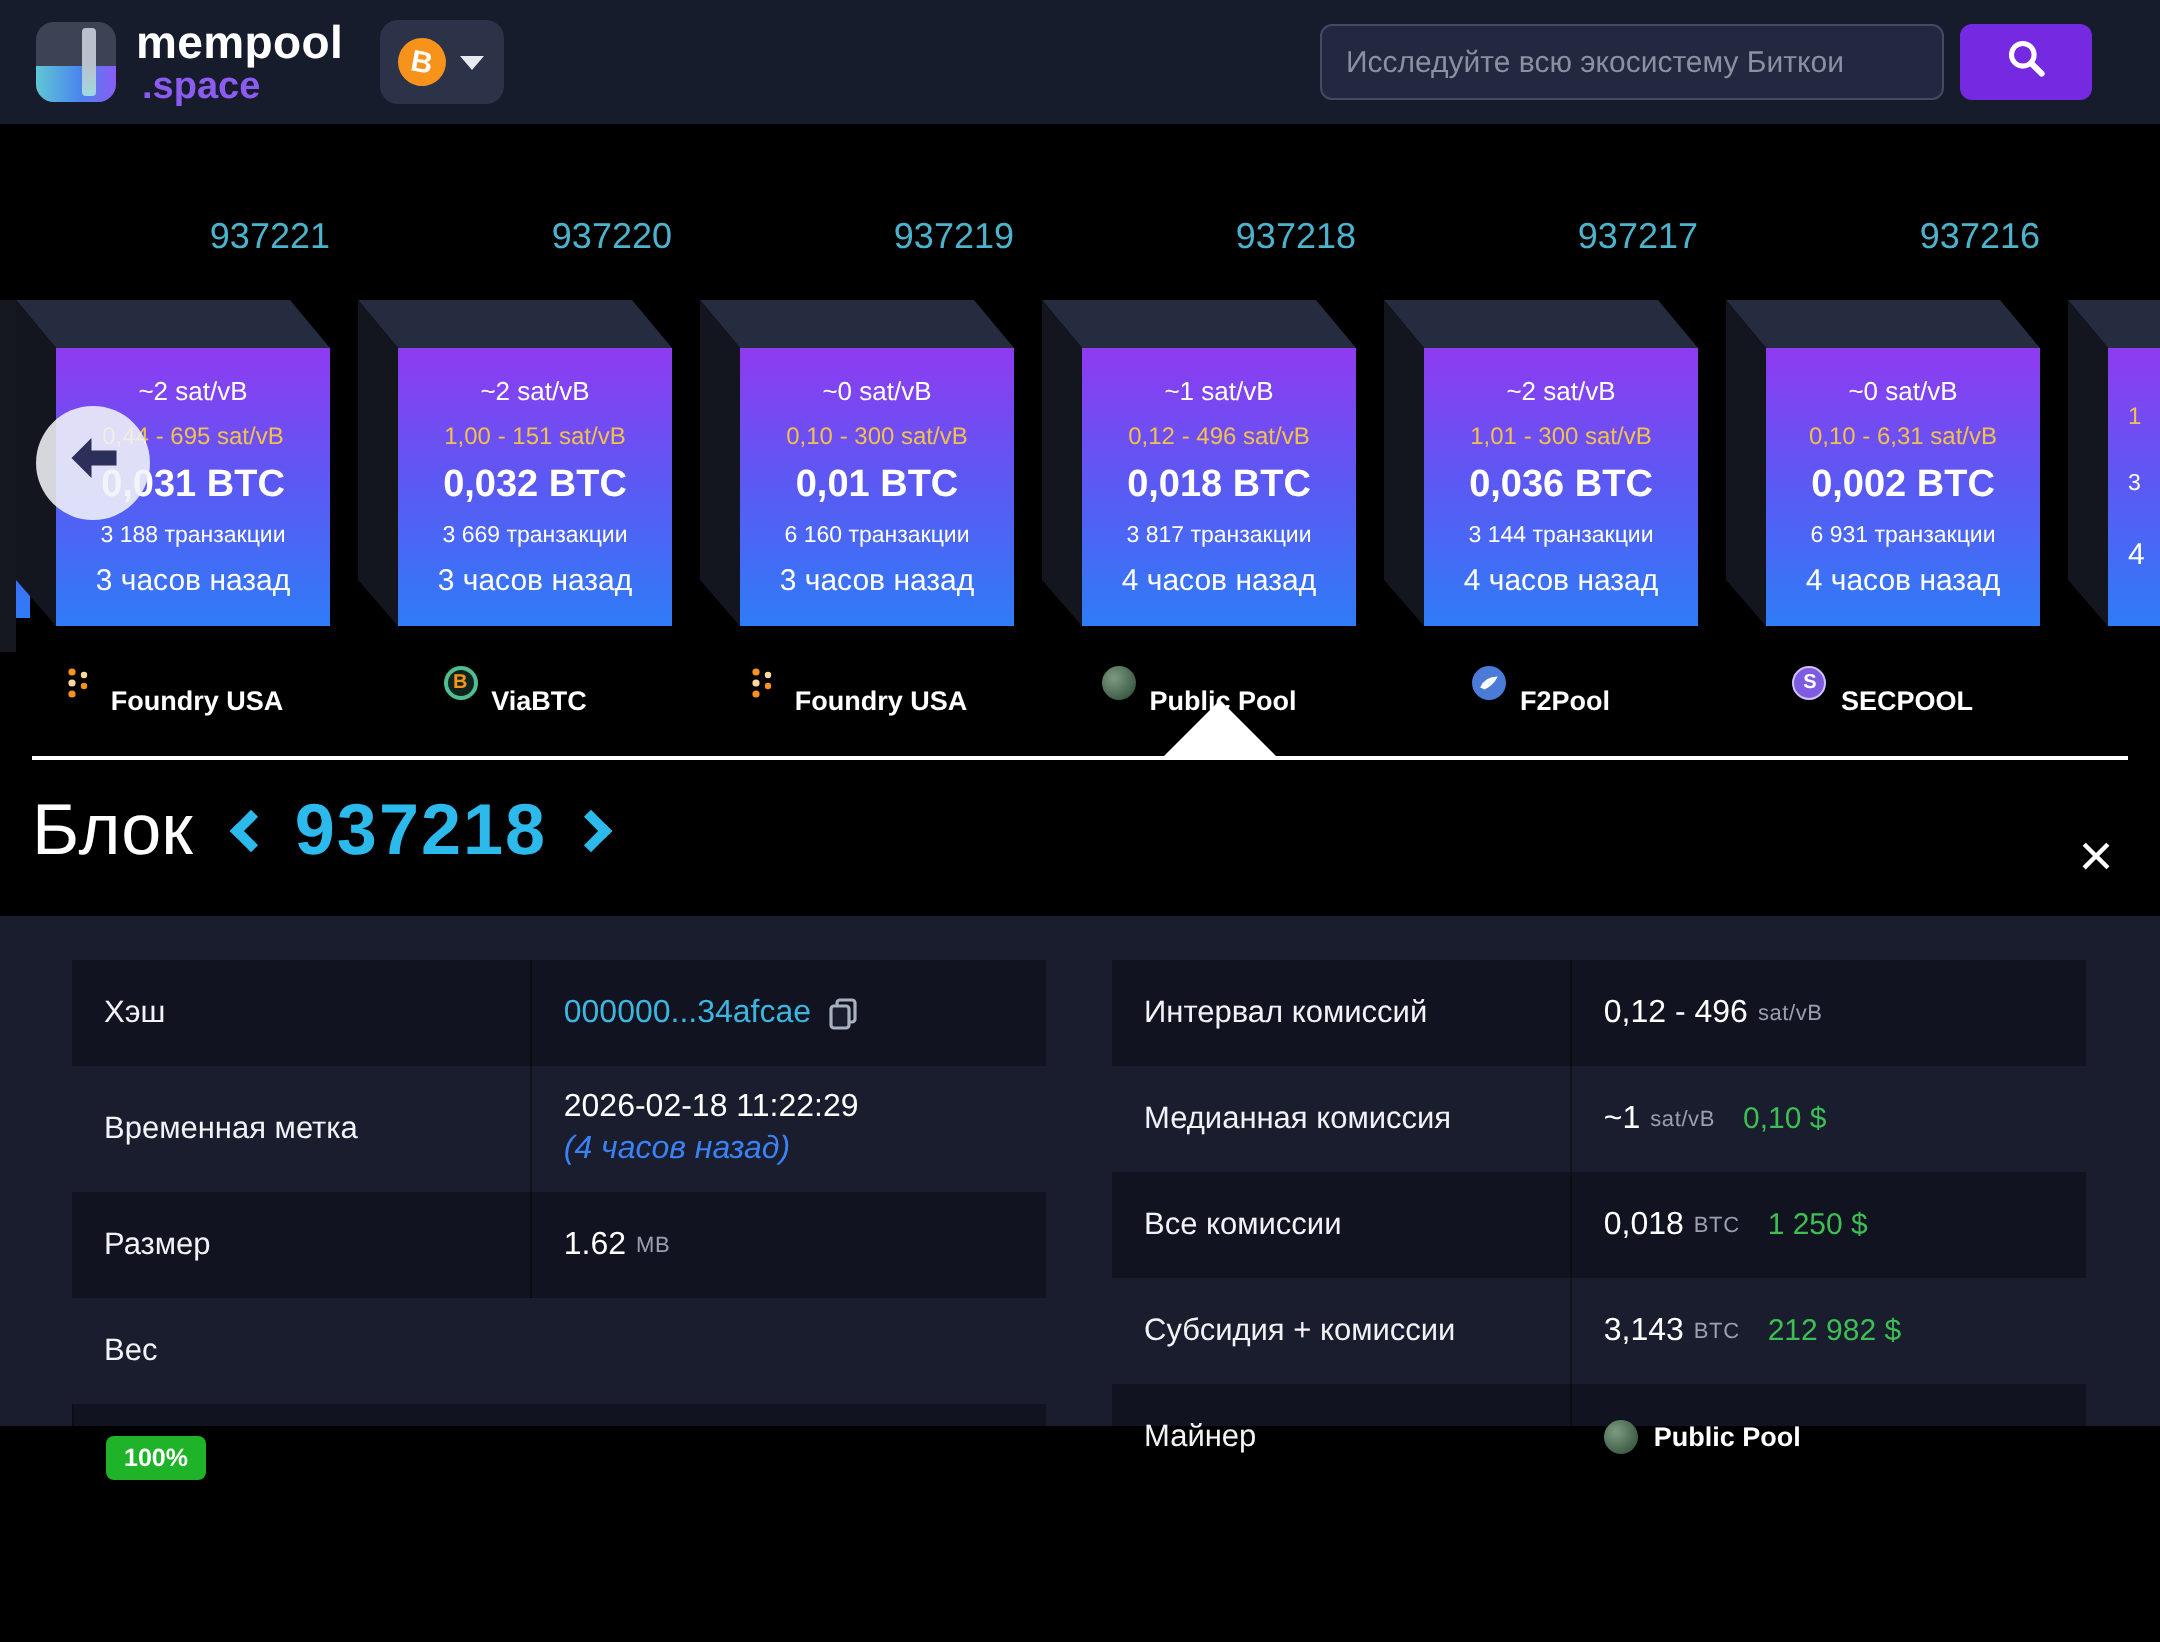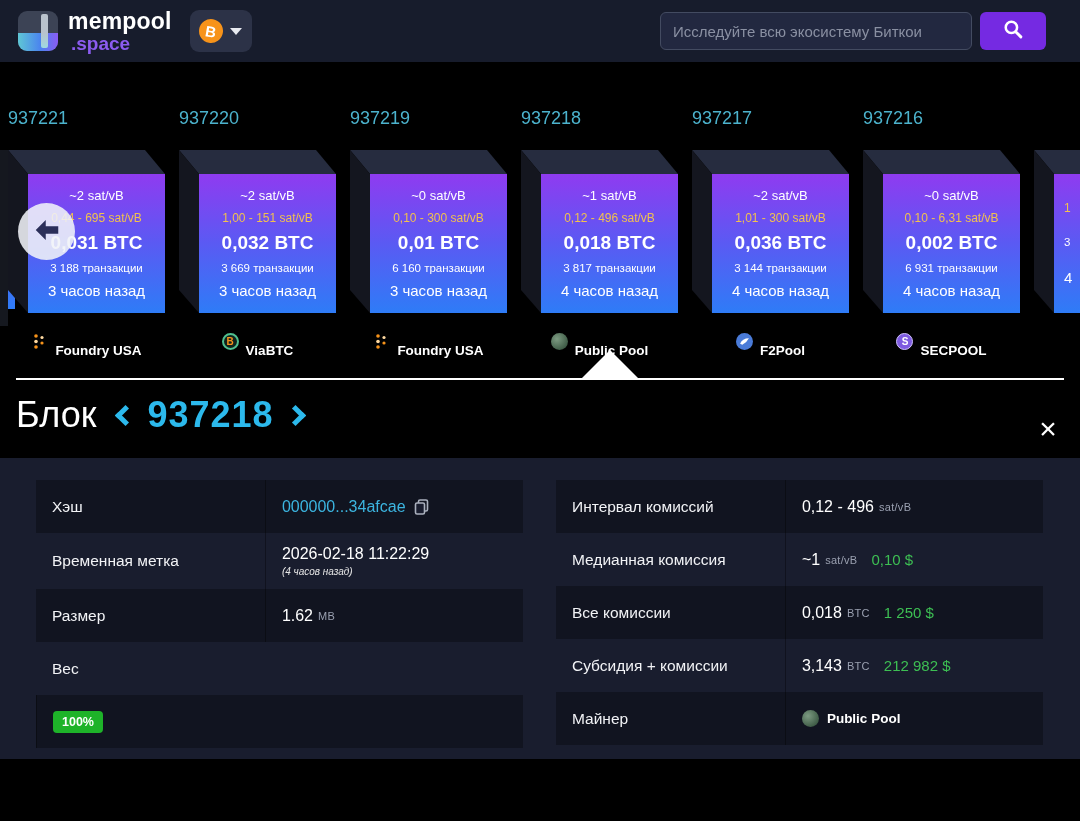--- a/index.html
+++ b/index.html
@@ -29,21 +29,21 @@
   .search-input { width:312px; height:38px; background:#222840; border:1px solid #434b61;
     border-radius:6px; color:#cfd3de; font-size:15px; padding:0 12px; outline:none;
     font-family:"Liberation Sans", sans-serif; }
   .search-input::placeholder { color:#8a90a2; }
   .search-btn { width:66px; height:38px; margin-left:8px; background:#752ae2; border:none;
     border-radius:6px; display:flex; align-items:center; justify-content:center; cursor:pointer; }
 
   
   .chain { position:absolute; left:0; top:62px; width:1080px; height:316px; background:#000; }
   .block-col { position:absolute; top:46px; width:157px; }
-  .block-height { text-align:left; color:#4cb3cd; font-size:18px; height:24px; cursor:pointer; }
+  .block-height { text-align:right; color:#4cb3cd; font-size:18px; height:24px; cursor:pointer; }
   .cube { position:relative; width:157px; height:163px; margin-top:18px; cursor:pointer; }
   .cube-top { position:absolute; left:0; top:0; width:157px; height:24px; background:#262c3f;
     clip-path:polygon(0 0, 137px 0, 157px 100%, 20px 100%); }
   .cube-left { position:absolute; left:0; top:0; width:20px; height:163px; background:#14161f;
     clip-path:polygon(0 0, 100% 24px, 100% 100%, 0 140px); }
   .cube-face { position:absolute; left:20px; top:24px; width:137px; height:139px;
     background:linear-gradient(180deg,#8f3bf0 0%, #5a5af3 50%, #2e7cf7 100%);
     display:flex; flex-direction:column; align-items:center; justify-content:space-evenly;
     padding:6px 2px; color:#fff; text-align:center; }
   .b-fee    { font-size:13px; }
@@ -73,36 +73,36 @@
   .detail-title { color:#fff; font-size:36px; font-weight:400; }
   .chev { display:inline-block; width:15px; height:15px; border-left:5px solid #2cb9ec;
     border-bottom:5px solid #2cb9ec; cursor:pointer; }
   .chev.l { transform:rotate(45deg); margin-left:8px; }
   .chev.r { transform:rotate(225deg); }
   .detail-height { color:#2cb9ec; font-size:36px; font-weight:700; letter-spacing:1px; }
   .close-x { position:absolute; left:1034px; top:412px; color:#fff; font-size:30px; width:28px;
     height:34px; text-align:center; cursor:pointer; line-height:34px; }
 
   
-  .panel { position:absolute; left:0; top:458px; width:1080px; height:301px; background:#191d2e; }
+  .panel { position:absolute; left:0; top:458px; width:1080px; height:255px; background:#191d2e; }
   .tbl { position:absolute; top:22px; width:487px; }
   .tbl.left { left:36px; } .tbl.right { left:556px; }
   .trow { display:flex; align-items:center; min-height:53px; }
   .trow.dark { background:rgba(0,0,0,0.30); }
   .tlabel { width:47%; padding-left:16px; color:#f2f3f6; font-size:15.5px; display:flex;
     align-items:center; gap:8px; }
   .tvalue { width:53%; padding-left:16px; border-left:1px solid rgba(0,0,0,0.35);
     color:#fff; font-size:15.5px; display:flex; align-items:center; flex-wrap:wrap;
     align-self:stretch; }
   .val-main { font-size:16px; }
   .val-unit { font-size:11px; color:#9aa0b0; margin-left:5px; letter-spacing:0.3px;text-align:right; }
   .val-usd { color:#3dbf53; font-size:15px; margin-left:14px; }
   .hash-link { color:#3cb5e0; cursor:pointer; }
   .copy-ic { margin-left:8px; cursor:pointer; display:inline-flex; }
-  .sub-note { width:100%; color:#e5e5e5; font-size:10px; font-style:italic; margin-top:3px; }
+  .sub-note { width:100%; color:#3b82f6; font-size:16px; font-style:italic; margin-top:3px; }
   .badge-green { background:#1eb329; color:#fff; font-size:12.5px; font-weight:700;
     padding:4px 9px; border-radius:4px; }
   .info-ic { width:17px; height:17px; border-radius:50%; background:#9aa0ac; color:#191d2e;
     font-size:11px; font-weight:700; display:inline-flex; align-items:center; justify-content:center;
     font-style:normal; cursor:pointer; }
   .miner-cell { display:flex; align-items:center; gap:8px; }
   .miner-name { color:#fff; font-weight:700; font-size:13.5px; }
 </style>
 </head>
 <body>

